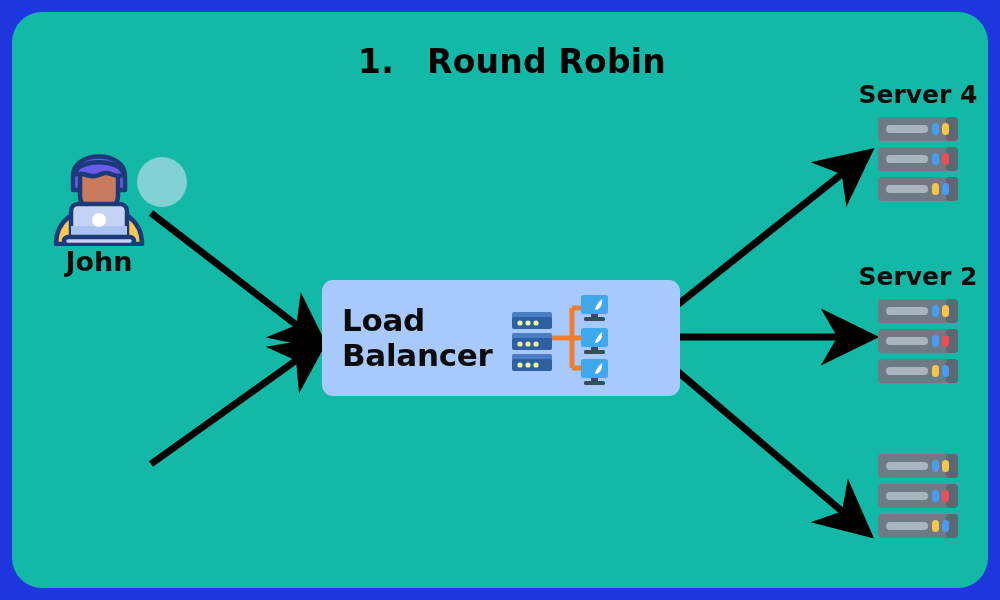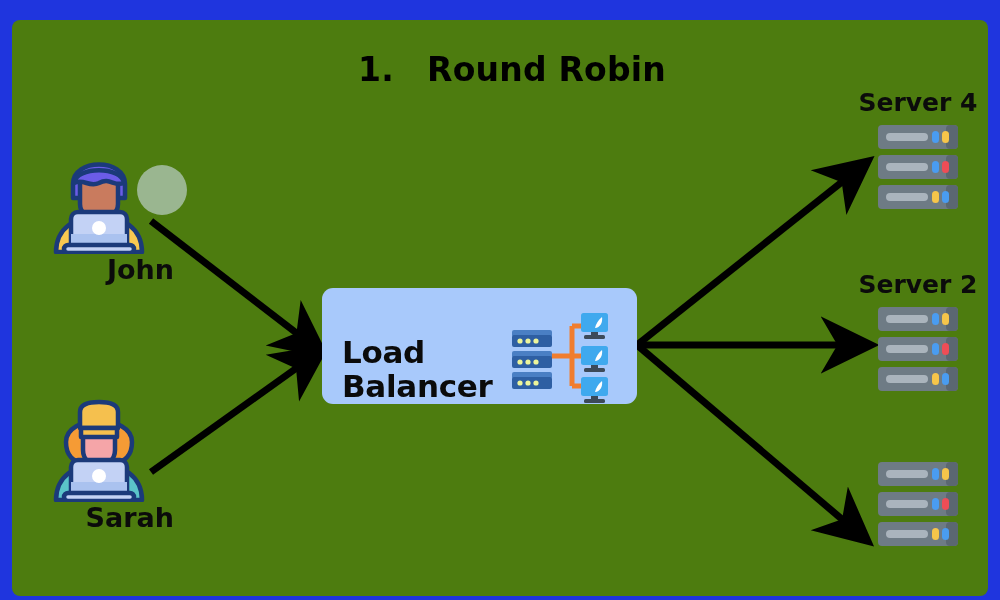--- a/index.html
+++ b/index.html
@@ -12,25 +12,25 @@
     position: relative;
     width: 1000px;
     height: 600px;
     overflow: hidden;
     font-family: "DejaVu Sans", "Liberation Sans", sans-serif;
     background: #1f35de;
   }
   #card {
     position: absolute;
     left: 12px;
-    top: 20px;
+    top: 12px;
     width: 976px;
     height: 576px;
-    background: #4d7c0f;
-    border-radius: 8px;
+    background: #14b8a6;
+    border-radius: 30px;
     overflow: hidden;
   }
 
   
   .title {
     position: absolute;
     left: 0;
     top: 30px;
     width: 1000px;
     text-align: center;
@@ -48,21 +48,21 @@
     top: 0;
     width: 1000px;
     height: 600px;
   }
   .layer-svg { pointer-events: none; }
 
   
   .client {
     position: absolute;
     width: 150px;
-    text-align: right;
+    text-align: center;
   }
   .client-art {
     position: relative;
     width: 118px;
     height: 112px;
     margin: 0 auto;
   }
   .client-name {
     font-size: 27px;
     font-weight: bold;
@@ -93,26 +93,26 @@
   }
   #server-1 { left: 826px; top: 70px; }
   #server-2 { left: 826px; top: 252px; }
   #server-3 { left: 826px; top: 438px; }
 
   
   #load-balancer {
     position: absolute;
     left: 310px;
     top: 268px;
-    width: 315px;
+    width: 358px;
     height: 116px;
     background: #a8c9fb;
     border-radius: 11px;
     display: flex;
-    align-items: flex-end;
+    align-items: center;
   }
   .lb-text {
     font-size: 31px;
     font-weight: bold;
     color: #0b0b0b;
     line-height: 1.12;
     margin-left: 20px;
     white-space: pre-line;
     letter-spacing: -0.3px;
   }
@@ -179,42 +179,20 @@
 
           <path d="M31 92 L87 92 L87 104 L31 104 Z" fill="#aac2ef"></path>
           <circle cx="59" cy="86" r="7" fill="#ffffff"></circle>
 
           <rect x="24" y="103" width="70" height="8" rx="4" fill="#c3d2f5" stroke="#1b3a7a" stroke-width="4.5"></rect>
         </svg>
       </div>
       <div class="client-name">John</div>
     </div>
 
-    <div class="client" id="client-sarah">
-      <div class="client-art">
-        <svg viewBox="0 0 118 112" width="118" height="112">
-
-          <path d="M26 52 C26 24, 92 24, 92 52 C92 66, 84 72, 76 72 L42 72 C34 72, 26 66, 26 52 Z" fill="#f59b35" stroke="#1b3a7a" stroke-width="4.5" stroke-linejoin="round"></path>
-
-          <path d="M43 32 L75 32 L75 60 C75 70, 67 76, 59 76 C51 76, 43 70, 43 60 Z" fill="#f5a5a8" stroke="#1b3a7a" stroke-width="4.5" stroke-linejoin="round"></path>
-
-          <path d="M40 38 L40 22 C40 16, 46 12, 59 12 C72 12, 78 16, 78 22 L78 38 Z" fill="#f5c04e" stroke="#1b3a7a" stroke-width="4.5" stroke-linejoin="round"></path>
-
-          <path d="M41 38 L77 38 L77 47 L41 47 Z" fill="#f5c04e" stroke="#1b3a7a" stroke-width="4.5" stroke-linejoin="round"></path>
-
-          <path d="M16 110 C16 86, 36 74, 59 74 C82 74, 102 86, 102 110 Z" fill="#5bc4c9" stroke="#1b3a7a" stroke-width="4.5" stroke-linejoin="round"></path>
-
-          <path d="M31 104 L31 77 C31 73, 34 70, 38 70 L80 70 C84 70, 87 73, 87 77 L87 104 Z" fill="#c3d2f5" stroke="#1b3a7a" stroke-width="4.5" stroke-linejoin="round"></path>
-          <path d="M31 92 L87 92 L87 104 L31 104 Z" fill="#aac2ef"></path>
-          <circle cx="59" cy="86" r="7" fill="#ffffff"></circle>
-          <rect x="24" y="103" width="70" height="8" rx="4" fill="#c3d2f5" stroke="#1b3a7a" stroke-width="4.5"></rect>
-        </svg>
-      </div>
-      <div class="client-name">Sarah</div>
-    </div>
 
     <div id="load-balancer">
       <div class="lb-text">Load
 Balancer</div>
       <div class="lb-icon">
         <svg viewBox="0 0 104 96" width="104" height="96">
 
           <path d="M45 48 L66 48" stroke="#f07d2e" stroke-width="5" fill="none"></path>
           <path d="M66 18 L66 78" stroke="#f07d2e" stroke-width="5" fill="none"></path>
           <path d="M66 18 L76 18" stroke="#f07d2e" stroke-width="5" fill="none"></path>

